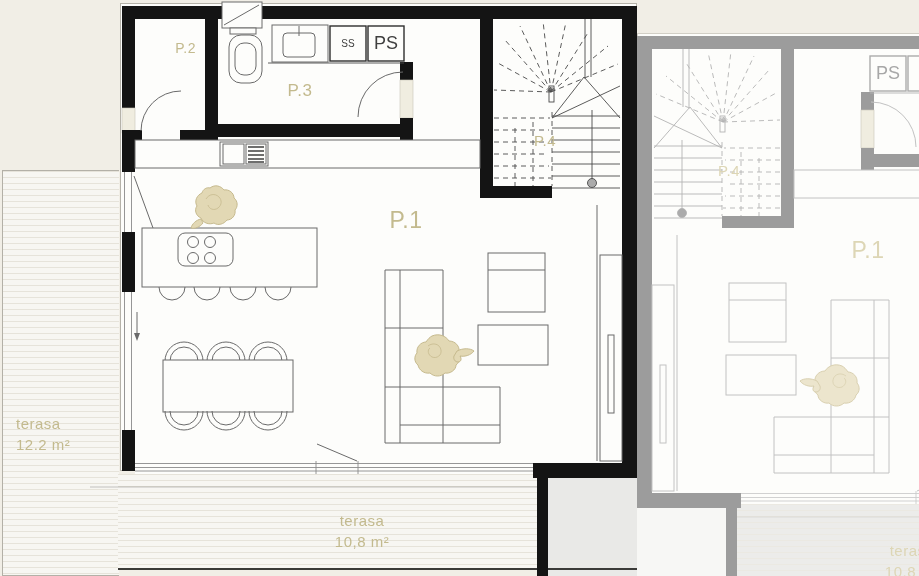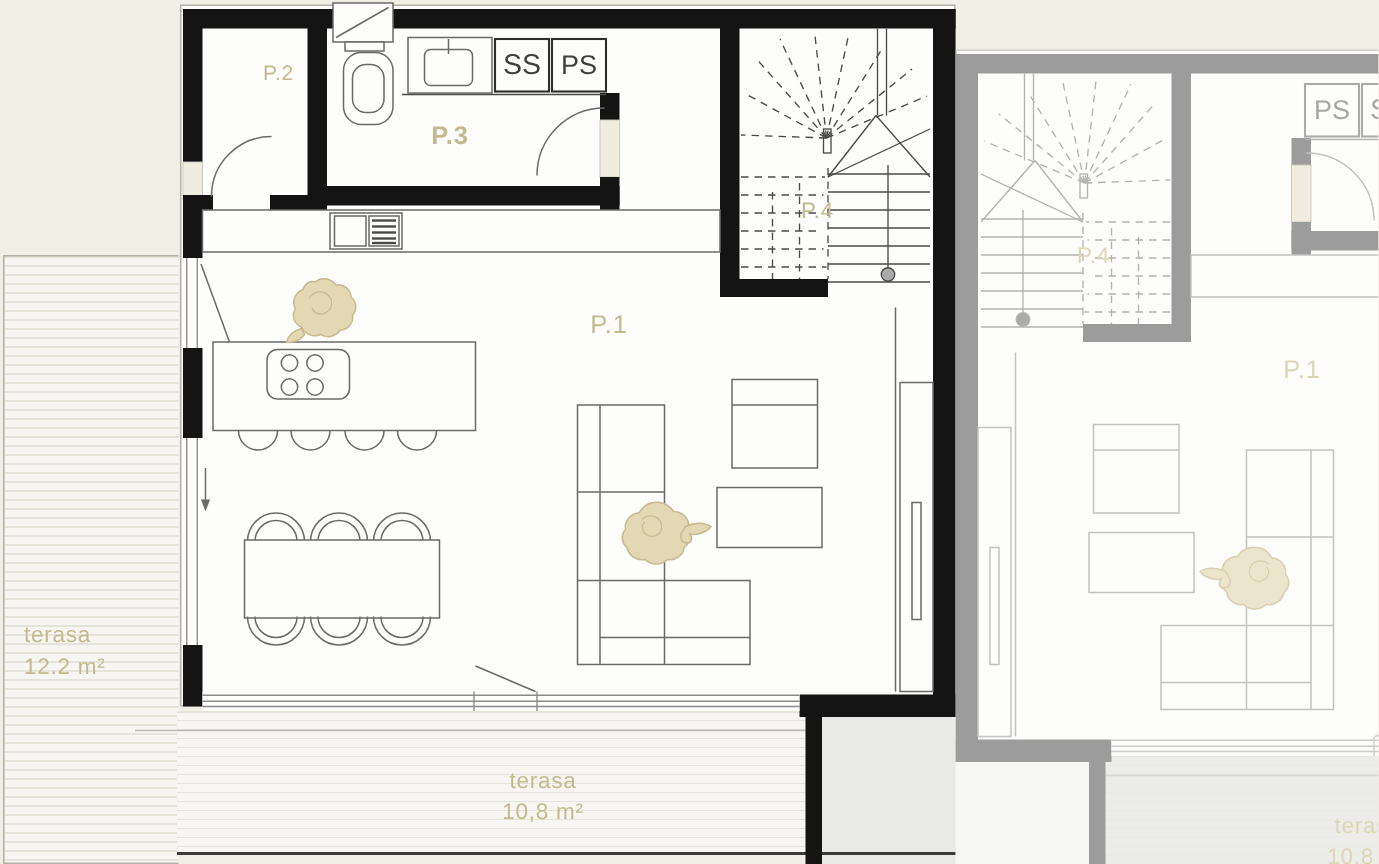--- a/index.html
+++ b/index.html
@@ -80,25 +80,25 @@
   .box{fill:var(--sheet);stroke:var(--boxline);stroke-width:1.4;}
   .grill{stroke:var(--line);stroke-width:1.6;fill:none;}
   .plant{fill:var(--plantf);stroke:var(--plants);stroke-width:1;}
   .plantline{fill:none;stroke:var(--plants);stroke-width:0.8;}
   .newel{fill:#ababab;stroke:var(--line);stroke-width:0.9;}
   .lbl{
     position:absolute;color:var(--lbl);letter-spacing:0.5px;
     text-align:center;white-space:nowrap;
   }
   .ghost .lbl{transform:scaleX(-1);}
-  .lbl-p1{left:384px;top:207px;width:44px;font-size:17px;}
+  .lbl-p1{left:384px;top:207px;width:44px;font-size:23px;}
   .lbl-p2{left:156px;top:40px;width:40px;font-size:14px;text-align:right;}
-  .lbl-p3{left:278px;top:81px;width:44px;font-size:17px;font-weight:bold;}
+  .lbl-p3{left:278px;top:81px;width:44px;font-size:17px;}
   .lbl-p4{left:523px;top:132px;width:44px;font-size:15px;}
-  .lbl-ss{left:330px;top:26px;width:36px;height:50px;line-height:35px;font-size:19px;color:var(--boxlbl);letter-spacing:0;}
+  .lbl-ss{left:330px;top:26px;width:36px;height:50px;line-height:35px;font-size:10px;color:var(--boxlbl);letter-spacing:0;}
   .lbl-ps{left:368px;top:26px;width:36px;height:35px;line-height:35px;font-size:18px;color:var(--boxlbl);letter-spacing:0;}
   .lbl-terr-side{left:16px;top:413px;width:100px;font-size:15px;line-height:21px;text-align:left;}
   .lbl-terr-bottom{left:295px;top:510px;width:134px;font-size:15px;line-height:21px;}
 </style>
 </head>
 <body style="background: rgb(241, 238, 230);">
 
 <div id="canvas">
 
   <div class="unit" id="unit-a">

